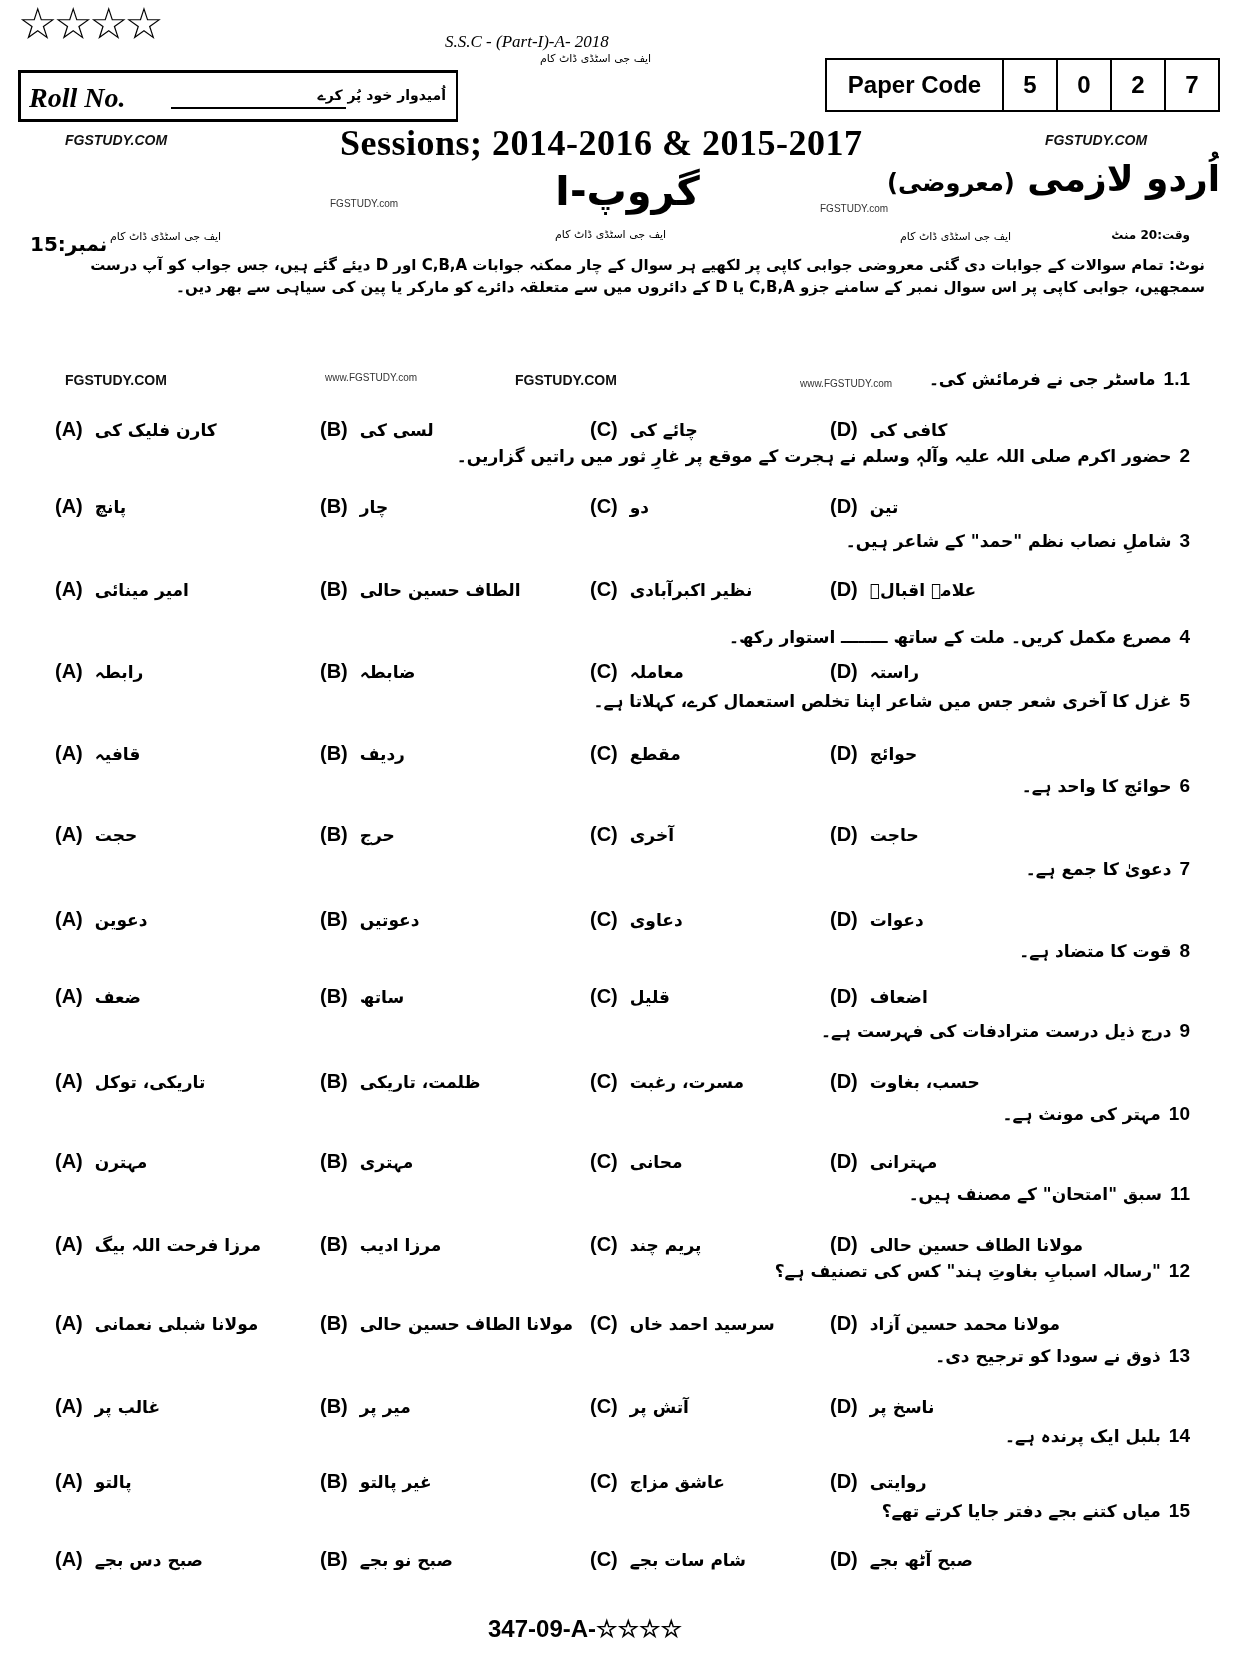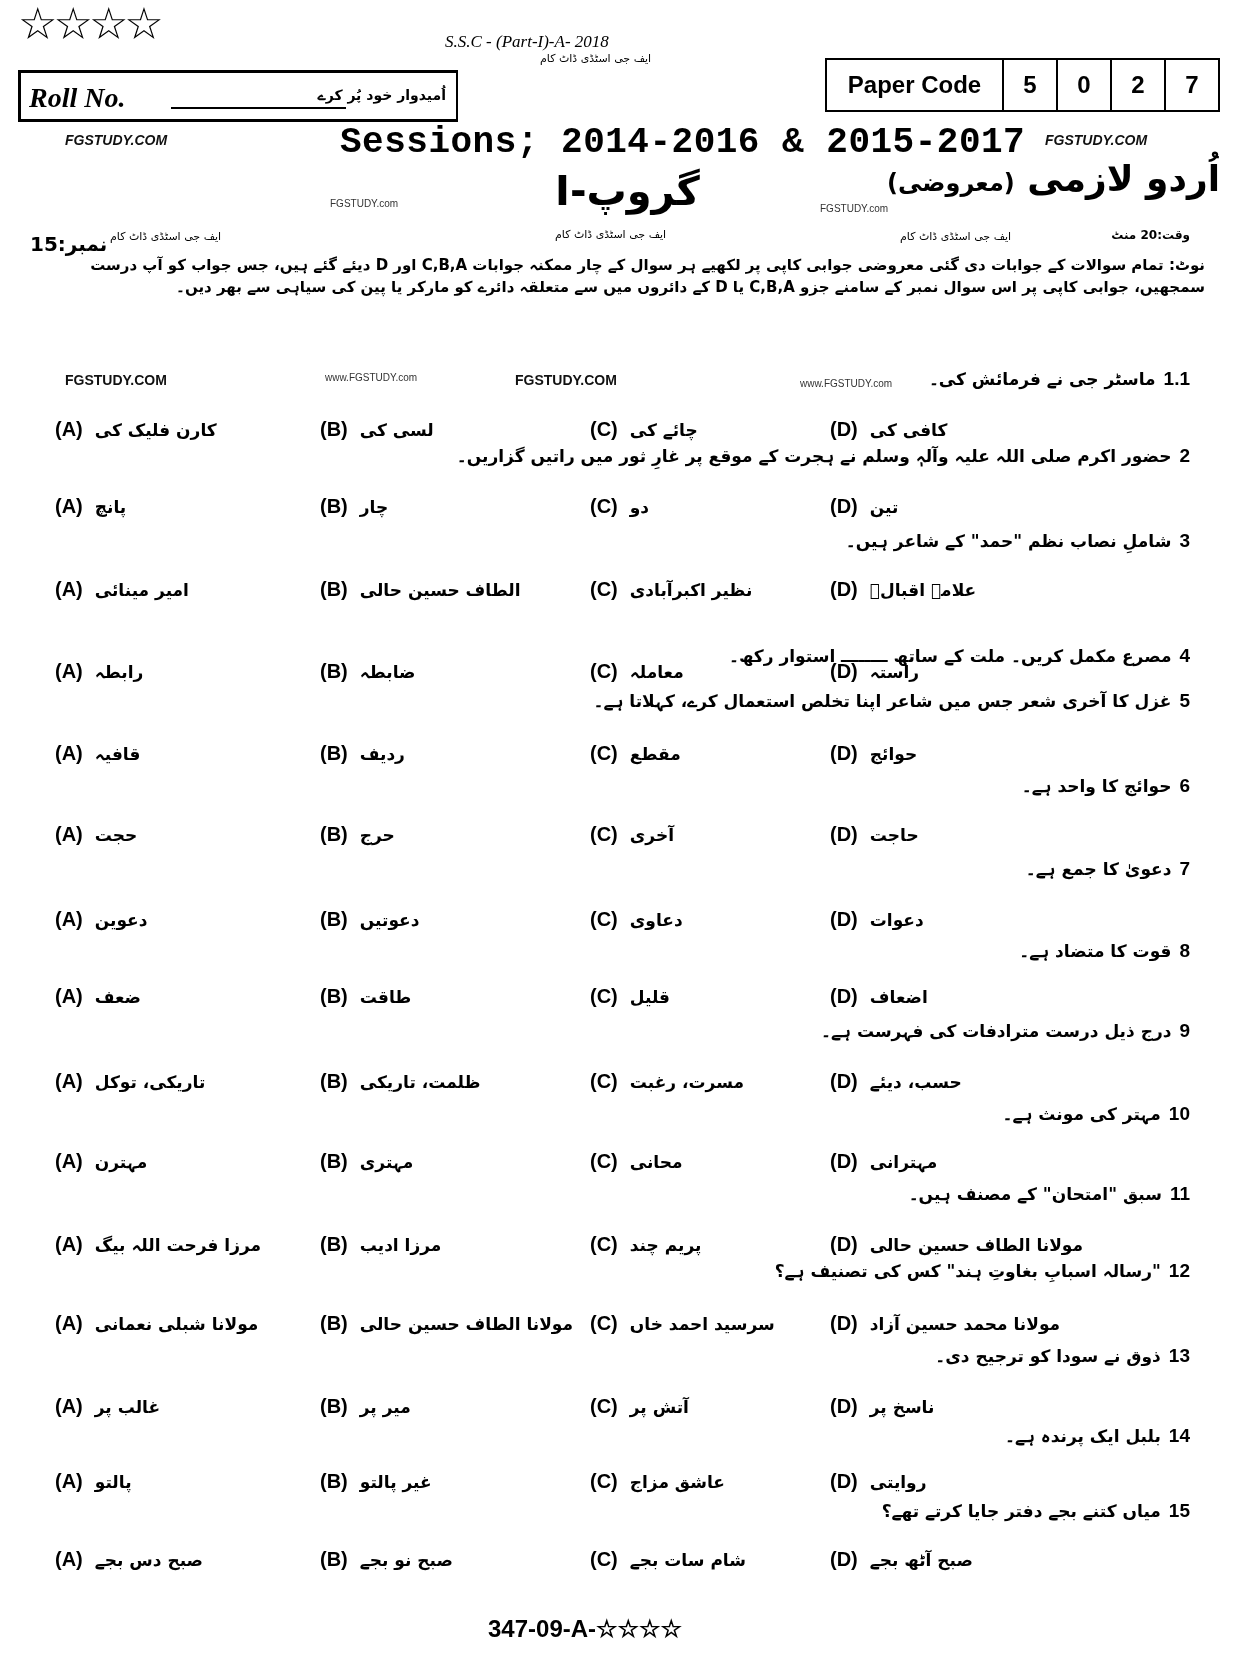--- a/index.html
+++ b/index.html
@@ -16,21 +16,21 @@
   .rollbox { left: 18px; top: 70px; width: 440px; height: 52px; border: 3px solid #000; border-right-width: 2px; }
   .roll-label { position: absolute; left: 8px; top: 9px; font-family: "Liberation Serif", serif; font-weight: bold; font-style: italic; font-size: 28px; }
   .roll-line { position: absolute; left: 150px; top: 34px; width: 175px; border-bottom: 2px solid #000; }
   .roll-urdu { position: absolute; right: 10px; top: 14px; font-size: 14px; direction: rtl; font-weight: bold; }
 
   .codebox { left: 825px; top: 58px; width: 395px; height: 54px; border: 2px solid #000; display: flex; }
   .code-cell { border-left: 2px solid #000; display: flex; align-items: center; justify-content: center; font-family: "Liberation Sans", sans-serif; font-weight: bold; font-size: 24px; }
   .code-label { width: 175px; border-left: none; font-size: 24px; }
   .code-d { flex: 1; }
 
-  .sessions { left: 340px; top: 122px; font-family: Liberation Mono, monospace; font-weight: bold; font-size: 36px; letter-spacing: 0.5px; }
+  .sessions { left: 340px; top: 122px; font-family: Liberation Serif, serif; font-weight: bold; font-size: 36px; letter-spacing: 0.5px; }
   .subject { right: 30px; top: 158px; direction: rtl; font-size: 36px; font-weight: bold; }
   .subject small { font-size: 24px; font-weight: bold; }
   .group { left: 555px; top: 168px; font-size: 40px; font-weight: bold; direction: rtl; }
 
   .time { right: 60px; top: 228px; direction: rtl; font-size: 12px; font-weight: bold; }
   .marks { left: 30px; top: 232px; direction: rtl; font-size: 20px; font-weight: bold; }
 
   .note { left: 65px; top: 254px; width: 1140px; direction: rtl; text-align: right; font-size: 15px; line-height: 22px; font-weight: bold; }
 
   .q { position: absolute; right: 60px; direction: rtl; font-size: 17px; font-weight: bold; }
@@ -133,21 +133,21 @@
       <span class="txt">الطاف حسین حالی</span>
     </div>
     <div class="opt" style="left: 590px; top: 578px;">
       <span class="lbl">(C)</span>
       <span class="txt">نظیر اکبرآبادی</span>
     </div>
     <div class="opt" style="left: 830px; top: 578px;">
       <span class="lbl">(D)</span>
       <span class="txt">علامہ اقبالؒ</span>
     </div>
-    <div class="q" style="top: 645px;"><span class="num">4</span><span>مصرع مکمل کریں۔ ملت کے ساتھ ــــــــ استوار رکھ۔</span></div>
+    <div class="q" style="top: 626px;"><span class="num">4</span><span>مصرع مکمل کریں۔ ملت کے ساتھ ــــــــ استوار رکھ۔</span></div>
     <div class="opt" style="left: 55px; top: 660px;">
       <span class="lbl">(A)</span>
       <span class="txt">رابطہ</span>
     </div>
     <div class="opt" style="left: 320px; top: 660px;">
       <span class="lbl">(B)</span>
       <span class="txt">ضابطہ</span>
     </div>
     <div class="opt" style="left: 590px; top: 660px;">
       <span class="lbl">(C)</span>
@@ -208,21 +208,21 @@
       <span class="lbl">(D)</span>
       <span class="txt">دعوات</span>
     </div>
     <div class="q" style="top: 940px;"><span class="num">8</span><span>قوت کا متضاد ہے۔</span></div>
     <div class="opt" style="left: 55px; top: 985px;">
       <span class="lbl">(A)</span>
       <span class="txt">ضعف</span>
     </div>
     <div class="opt" style="left: 320px; top: 985px;">
       <span class="lbl">(B)</span>
-      <span class="txt">طاقت</span>
+      <span class="txt">ساتھ</span>
     </div>
     <div class="opt" style="left: 590px; top: 985px;">
       <span class="lbl">(C)</span>
       <span class="txt">قلیل</span>
     </div>
     <div class="opt" style="left: 830px; top: 985px;">
       <span class="lbl">(D)</span>
       <span class="txt">اضعاف</span>
     </div>
     <div class="q" style="top: 1020px;"><span class="num">9</span><span>درج ذیل درست مترادفات کی فہرست ہے۔</span></div>
@@ -233,21 +233,21 @@
     <div class="opt" style="left: 320px; top: 1070px;">
       <span class="lbl">(B)</span>
       <span class="txt">ظلمت، تاریکی</span>
     </div>
     <div class="opt" style="left: 590px; top: 1070px;">
       <span class="lbl">(C)</span>
       <span class="txt">مسرت، رغبت</span>
     </div>
     <div class="opt" style="left: 830px; top: 1070px;">
       <span class="lbl">(D)</span>
-      <span class="txt">حسب، دیئے</span>
+      <span class="txt">حسب، بغاوت</span>
     </div>
     <div class="q" style="top: 1103px;"><span class="num">10</span><span>مہتر کی مونث ہے۔</span></div>
     <div class="opt" style="left: 55px; top: 1150px;">
       <span class="lbl">(A)</span>
       <span class="txt">مہترن</span>
     </div>
     <div class="opt" style="left: 320px; top: 1150px;">
       <span class="lbl">(B)</span>
       <span class="txt">مہتری</span>
     </div>

